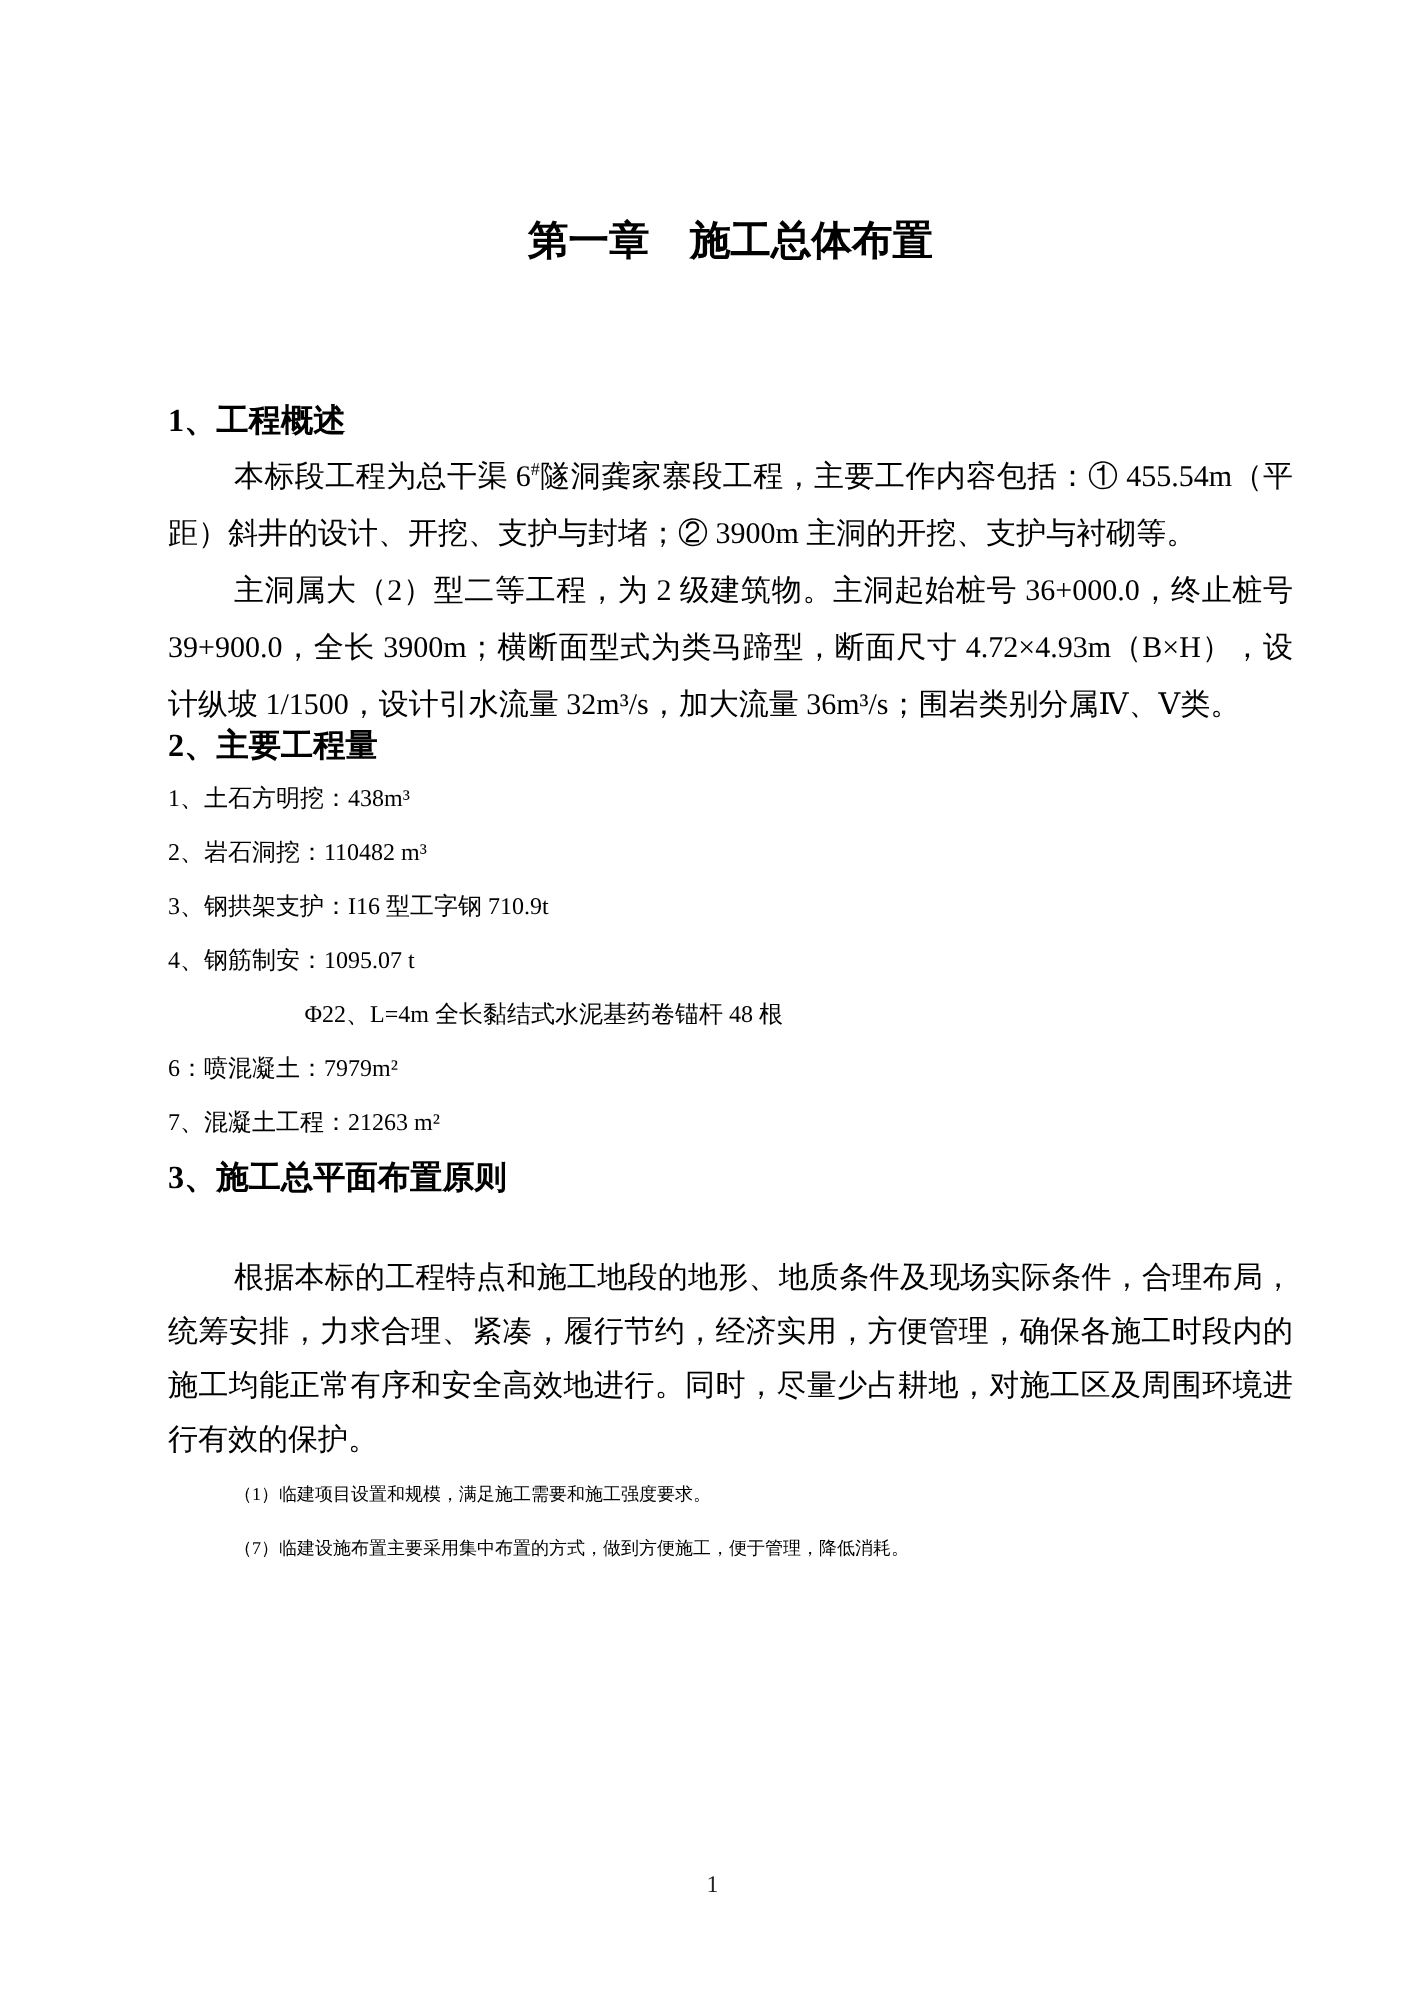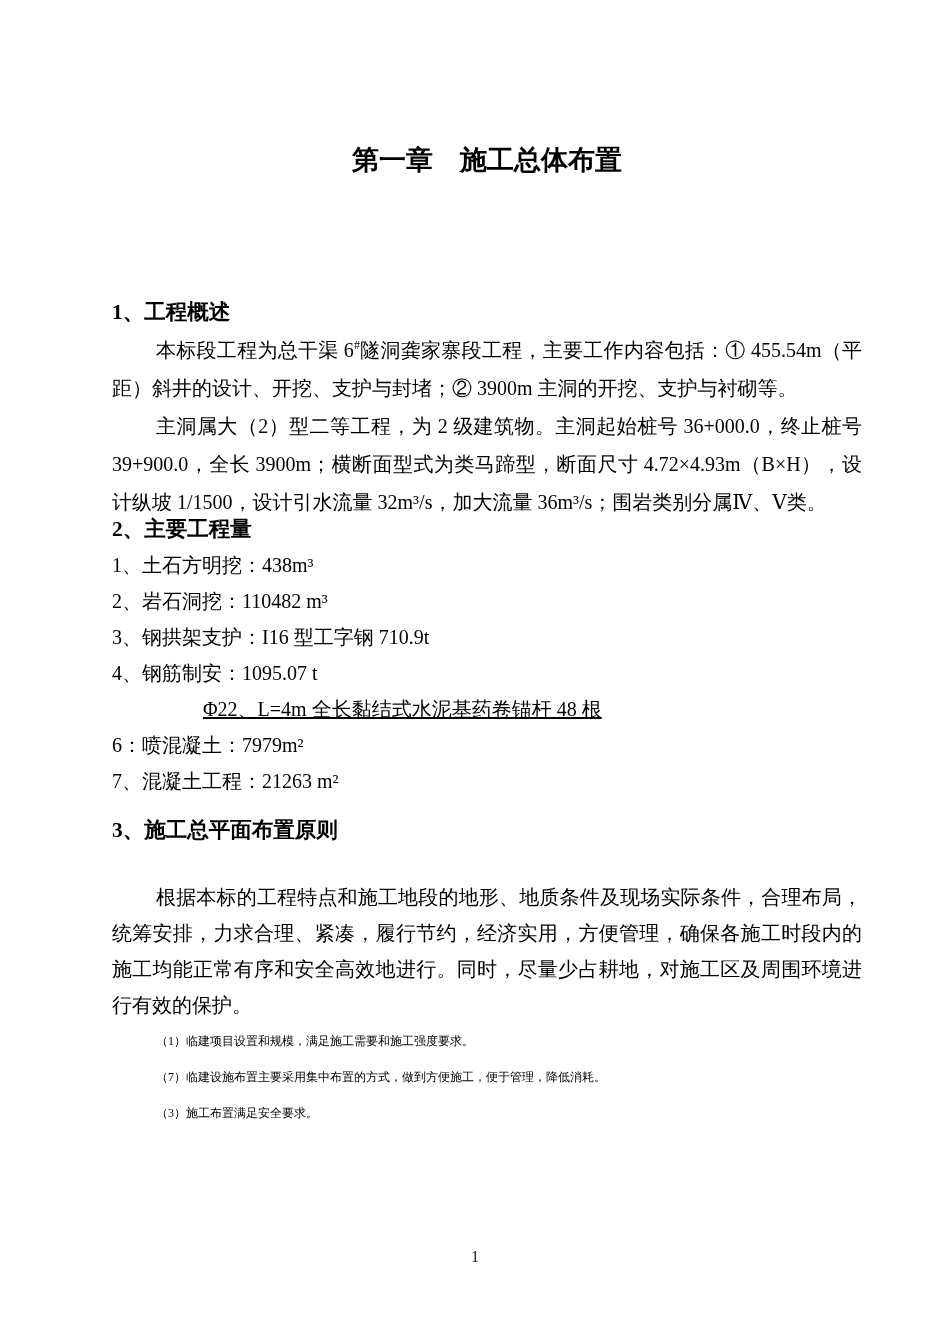--- a/index.html
+++ b/index.html
@@ -19,39 +19,38 @@
     font-size: 27px;
     font-weight: bold;
     line-height: 34px;
     text-align: center;
     white-space: pre;
   }
   .h {
     font-weight: bold;
     font-size: 21.5px;
     line-height: 38px;
-    margin-top: 13px;
   }
-  .h-first { margin-top: 116px; }
+  .h-first { margin-top: 84px; }
   .h-36 { line-height: 36px; }
   .h-pullup { margin-top: -10px; }
   .para {
     margin: 0;
     font-size: 20px;
     line-height: 38px;
     text-align: justify;
     text-indent: 44px;
   }
   .lh36 { line-height: 36px; margin-top: 31px; }
   .item {
-    font-size: 20px;
+    font-size: 16px;
     line-height: 36px;
     white-space: nowrap;
   }
-  .item.cont { padding-left: 91px; text-decoration: underline; }
+  .item.cont { padding-left: 91px; }
   .list-item {
     font-size: 12px;
     line-height: 36px;
     text-align: justify;
     text-indent: 44px;
   }
   .sup {
     font-size: 0.6em;
     vertical-align: super;
     line-height: 0;
@@ -88,18 +87,17 @@
     <div class="item cont">Φ22、L=4m 全长黏结式水泥基药卷锚杆 48 根</div>
     <div class="item">6：喷混凝土：7979m²</div>
     <div class="item">7、混凝土工程：21263 m²</div>
   </section>
 
   <section>
     <div class="h h-36">3、施工总平面布置原则</div>
     <p class="para lh36">根据本标的工程特点和施工地段的地形、地质条件及现场实际条件，合理布局，统筹安排，力求合理、紧凑，履行节约，经济实用，方便管理，确保各施工时段内的施工均能正常有序和安全高效地进行。同时，尽量少占耕地，对施工区及周围环境进行有效的保护。</p>
     <div class="list-item">（1）临建项目设置和规模，满足施工需要和施工强度要求。</div>
     <div class="list-item">（7）临建设施布置主要采用集中布置的方式，做到方便施工，便于管理，降低消耗。</div>
-    <div class="list-item">（3）施工布置满足安全要求。</div>
   </section>
 
   <div class="page-number">1</div>
 
 </div>
 
 </body></html>

